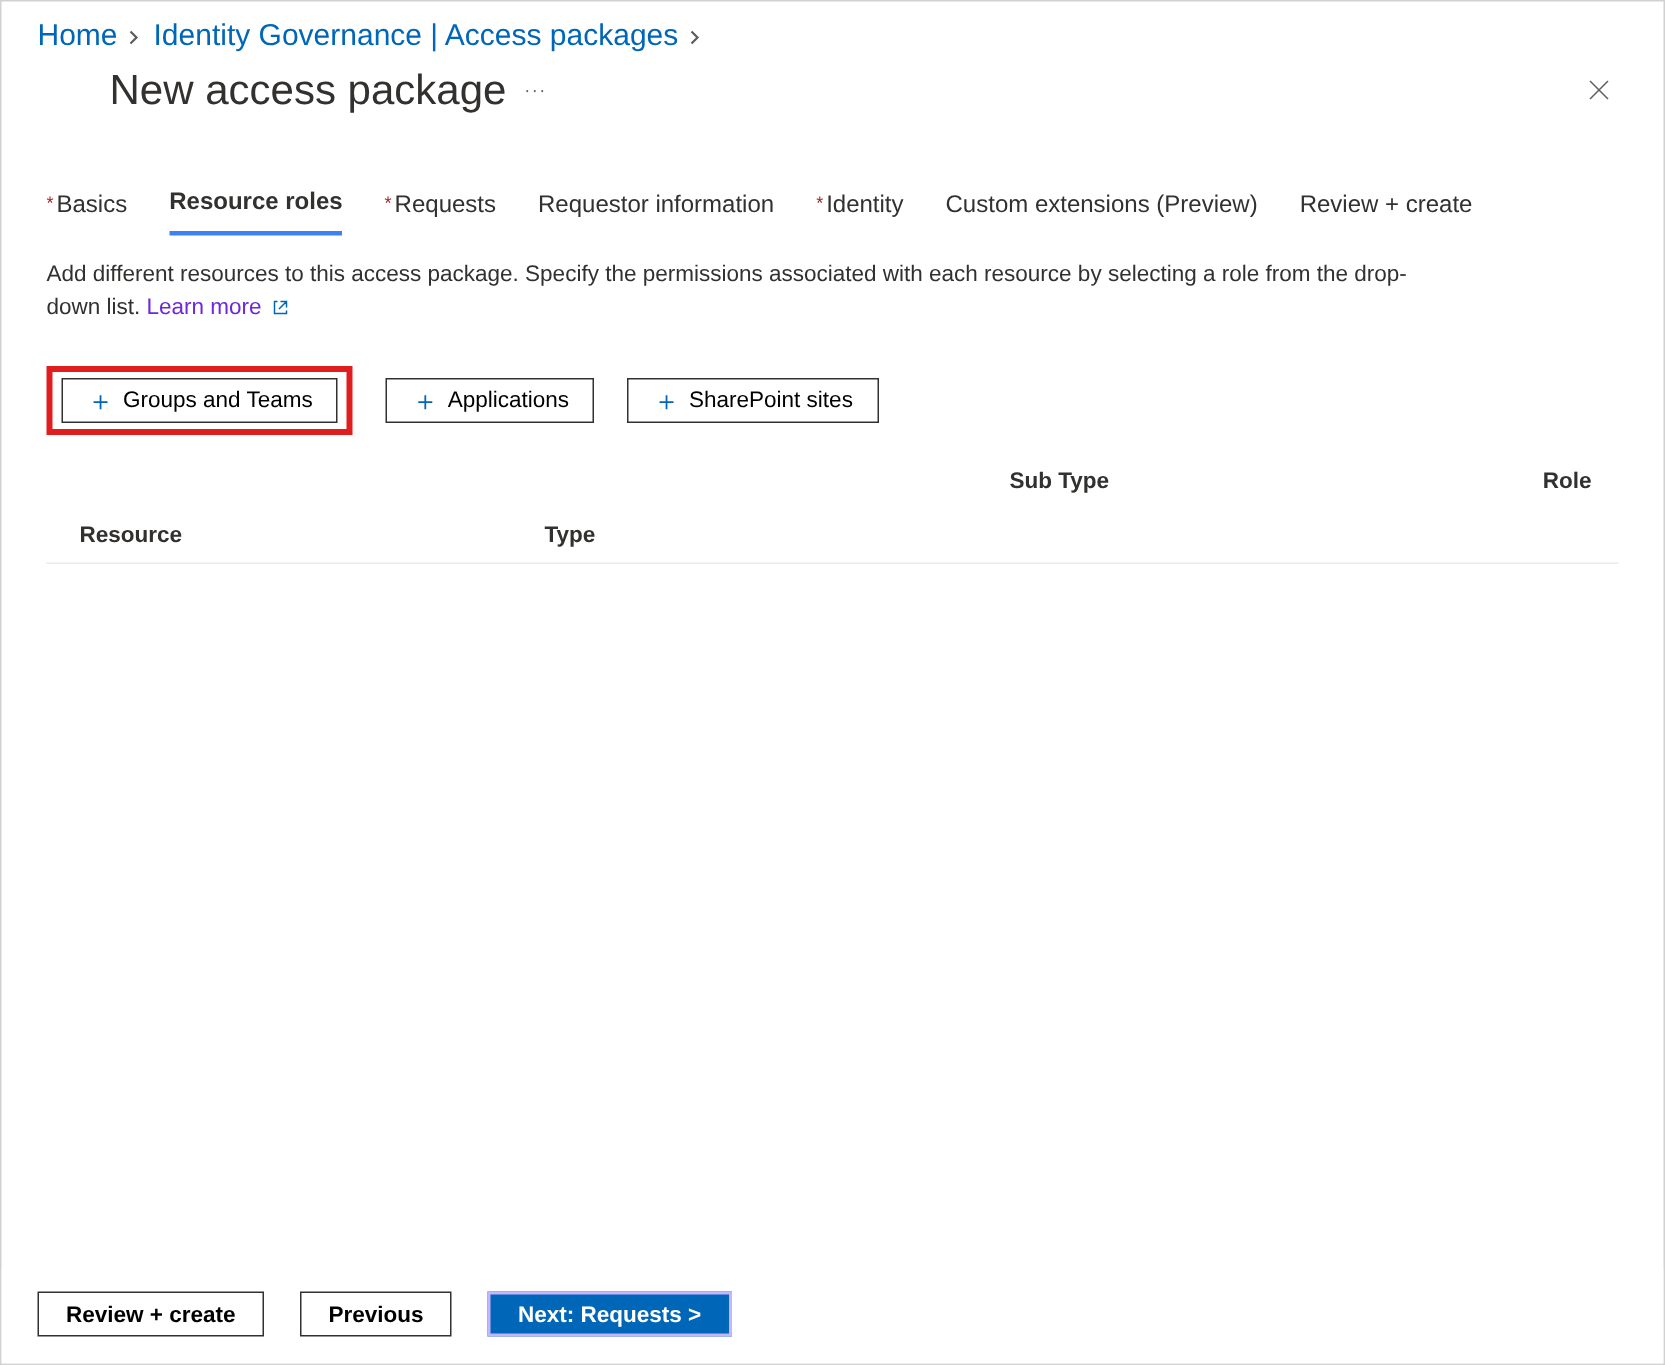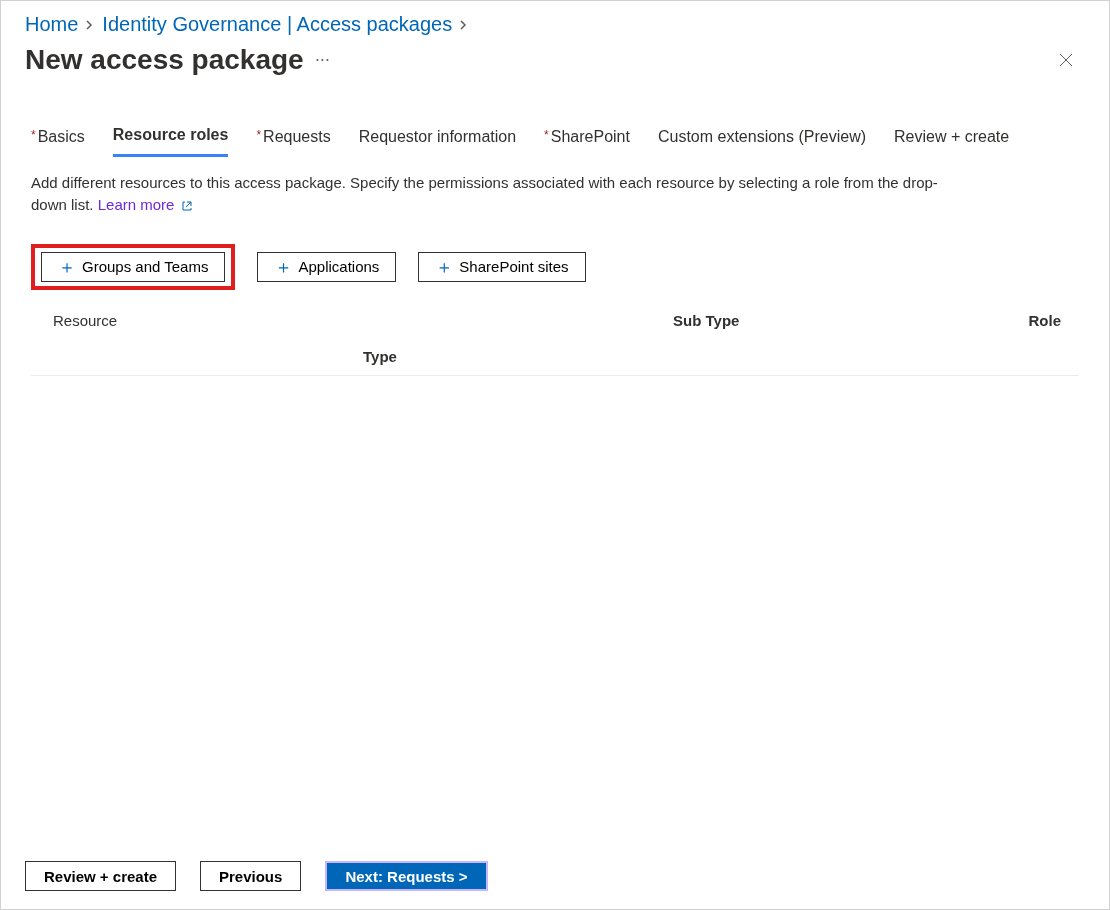--- a/index.html
+++ b/index.html
@@ -37,25 +37,26 @@
       align-items: center;
     }
     .header-row {
       display: flex;
       justify-content: space-between;
       align-items: center;
       padding: 4px 30px 0 24px;
     }
     .page-title {
       font-size: 28px;
-      font-weight: 700;
+      font-weight: 400;
       color: #323130;
       display: flex;
       align-items: center;
       gap: 12px;
+      margin-left: 48px;
     }
     .page-title .more {
       color: #605e5c;
       font-size: 12px;
       cursor: pointer;
       letter-spacing: 1px;
     }
     .close-btn {
       background: none;
       border: none;
@@ -145,21 +146,21 @@
     }
     .table-head {
       display: flex;
       font-size: 15px;
       font-weight: 400;
       color: #323130;
       padding: 10px 18px 10px 22px;
       border-bottom: 1px solid #edebe9;
       margin-top: 4px;
     }
-    .th-resource { flex: 0 0 310px; font-weight: 400; }
+    .th-resource { flex: 0 0 310px; font-weight: 700; margin-top: 36px; }
     .th-type     { flex: 0 0 310px; font-weight: 600; margin-top: 36px;}
     .th-subtype  { flex: 0 0 290px; font-weight: 700;}
     .th-role     { flex: 1; text-align: right; font-weight: 600;}
     .footer {
       position: absolute;
       bottom: 0;
       left: 0;
       right: 0;
       padding: 16px 24px 18px 24px;
       display: flex;
@@ -229,21 +230,21 @@
     </div>
     <div class="tab">
       <span class="req">*</span>
       <span>Requests</span>
     </div>
     <div class="tab">
       <span>Requestor information</span>
     </div>
     <div class="tab">
       <span class="req">*</span>
-      <span>SharePoint</span>
+      <span>Identity</span>
     </div>
     <div class="tab">
       <span>Custom extensions (Preview)</span>
     </div>
     <div class="tab">
       <span>Review + create</span>
     </div>
   </div>
 
   <div class="content">

